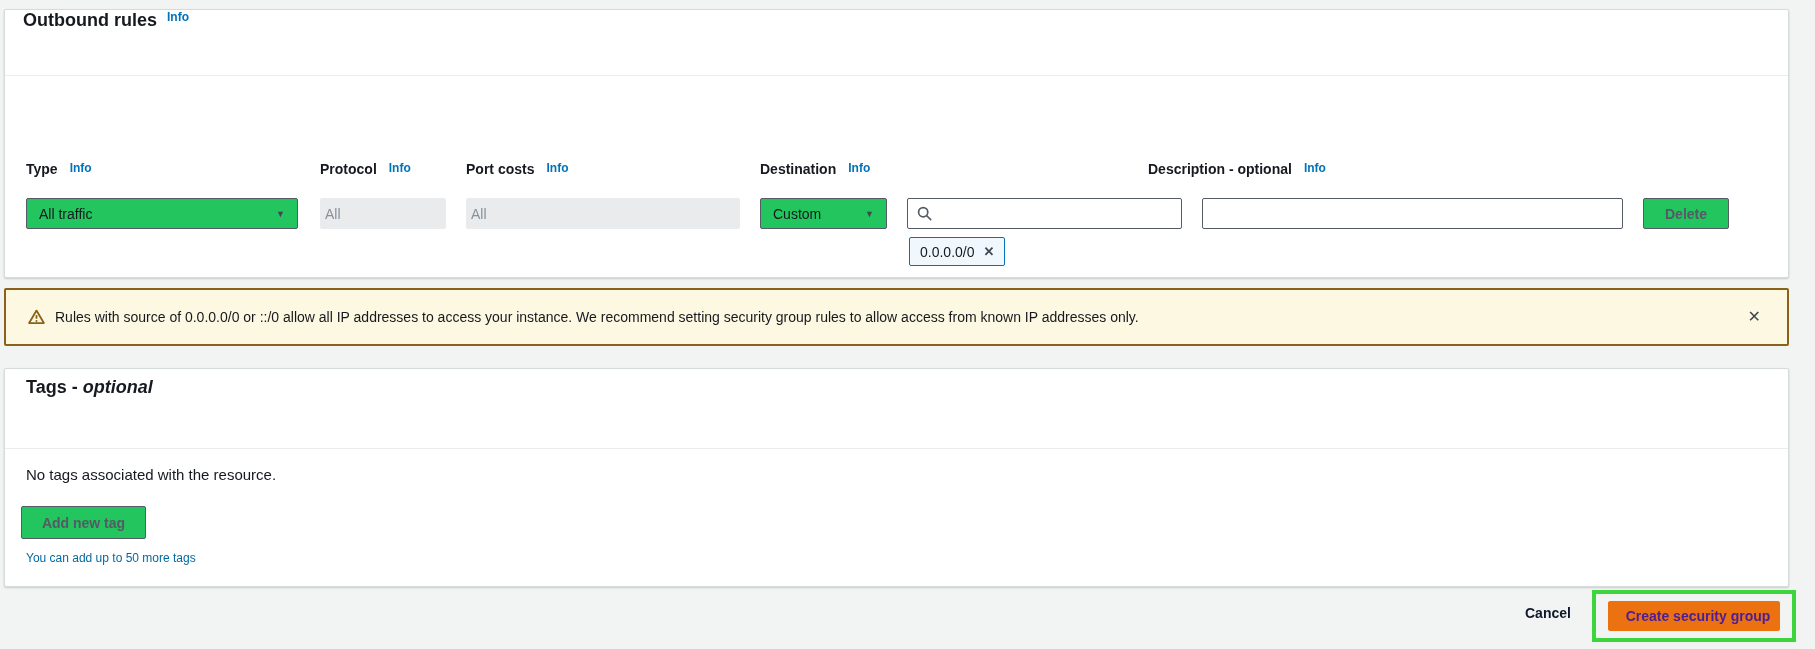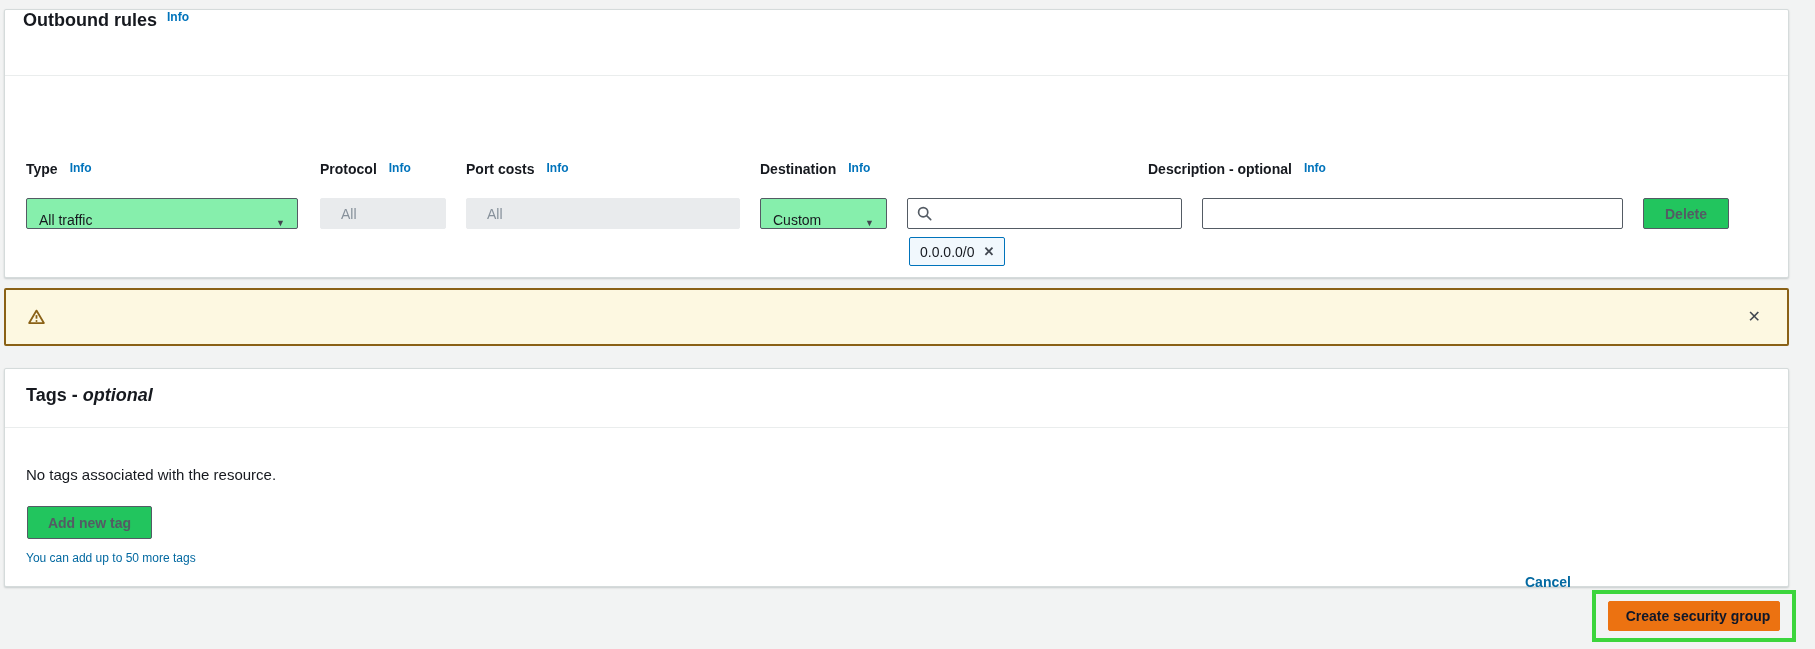--- a/index.html
+++ b/index.html
@@ -23,28 +23,28 @@
   .info-link {
     font-size:12px; font-weight:700; color:#0073bb; margin-left:10px;
     text-decoration:none; cursor:pointer; vertical-align:2px;
   }
   .rules-body { position:relative; height:201px; }
   .field-label { position:absolute; top:85px; font-size:14px; font-weight:700; color:#16191f; white-space:nowrap; }
   .field-label .info-link { margin-left:12px; }
 
   .control { position:absolute; top:122px; height:31px; }
   .select {
-    background:#86efac; border:1px solid #545b64; border-radius:2px;
-    display:flex; align-items:flex-end; padding:0 12px; cursor:pointer;
+    background:#22c55e; border:1px solid #545b64; border-radius:2px;
+    display:flex; align-items:center; padding:0 12px; cursor:pointer;
     font-size:14px; color:#16191f;
   }
   .select .arrow { margin-left:auto; font-size:9px; color:#414750; padding-left:10px; }
   .dis-input {
     background:#e9ebed; border:1px solid #e9ebed; border-radius:2px;
-    font-size:14px; color:#87919b; padding:0 20px; width:100%; height:100%;
+    font-size:14px; color:#87919b; padding:0 4px; width:100%; height:100%;
     font-family:"Liberation Sans", sans-serif;
   }
   .search-box {
     background:#fff; border:1px solid #545b64; border-radius:2px;
     display:flex; align-items:center; padding:0 9px;
   }
   .search-box input {
     border:none; outline:none; flex:1; min-width:0; font-size:14px;
     font-family:"Liberation Sans", sans-serif; color:#16191f; background:transparent; margin-left:8px;
   }
@@ -78,40 +78,40 @@
   }
   #banner .warn-icon { flex:0 0 auto; display:flex; }
   #banner .banner-text { font-size:14px; color:#16191f; margin-left:10px; }
   #banner .banner-close {
     margin-left:auto; font-size:16px; color:#414750; cursor:pointer;
     font-weight:400; padding:4px; line-height:1;
   }
 
   
   #card-tags { top:368px; height:219px; }
-  #card-tags .card-header2 { padding:16px 0 0 21px; height:59px; border-bottom:1px solid #eaeded; }
+  #card-tags .card-header2 { padding:8px 0 0 21px; height:80px; border-bottom:1px solid #eaeded; }
   .tags-title { font-size:18px; font-weight:700; color:#16191f; }
   .tags-title em { font-style:italic; }
   .tags-desc { font-size:12.5px; color:#414750; margin-top:7px; }
   .tags-empty { position:absolute; left:21px; top:97px; font-size:15px; color:#16191f; }
-  #btn-add-tag { position:absolute; left:22px; top:137px; width:125px; height:33px; }
+  #btn-add-tag { position:absolute; left:16px; top:137px; width:125px; height:33px; }
   .tags-note { position:absolute; left:21px; top:182px; font-size:12px; color:#0369a1; }
 
   
   #cancel-link {
-    position:absolute; left:1525px; top:574px; font-size:14px; font-weight:700;
-    color:#0369a1; cursor:pointer;
+    position:absolute; left:1525px; top:605px; font-size:14px; font-weight:700;
+    color:#0f172a; cursor:pointer;
   }
   #annotation-box {
     position:absolute; left:1592px; top:590px; width:204px; height:52px;
     border:4px solid #3cd53c; display:flex; align-items:center; justify-content:center;
   }
   #btn-create {
     width:172px; height:30px; background:#ec7211; border:1px solid #ec7211; border-radius:2px;
-    color:#0f172a; font-size:14px; font-weight:700; cursor:pointer;
+    color:#4c1d95; font-size:14px; font-weight:700; cursor:pointer;
     font-family:"Liberation Sans", sans-serif;
     padding-left:8px;
   }
 </style>
 </head>
 <body>
 
 <div class="page">
 
   <section class="card" id="card-rules">
@@ -182,20 +182,21 @@
   </section>
 
   <div id="banner">
     <span class="warn-icon">
       <svg width="17" height="16" viewBox="0 0 18 16">
           <path d="M9 1.2 L16.8 14.4 H1.2 Z" fill="none" stroke="#8a6116" stroke-width="1.9" stroke-linejoin="round"></path>
           <line x1="9" y1="6" x2="9" y2="9.8" stroke="#8a6116" stroke-width="1.9"></line>
           <circle cx="9" cy="12.2" r="1.05" fill="#8a6116"></circle>
         </svg>
     </span>
+    <span class="banner-text">Rules with source of 0.0.0.0/0 or ::/0 allow all IP addresses to access your instance. We recommend setting security group rules to allow access from known IP addresses only.</span>
     <span class="banner-close">✕</span>
   </div>
 
   <section class="card" id="card-tags">
     <div class="card-header2">
       <div class="tags-title">
         <span>Tags - </span><em>optional</em>
       </div>
     </div>
     <div class="tags-empty">No tags associated with the resource.</div>

